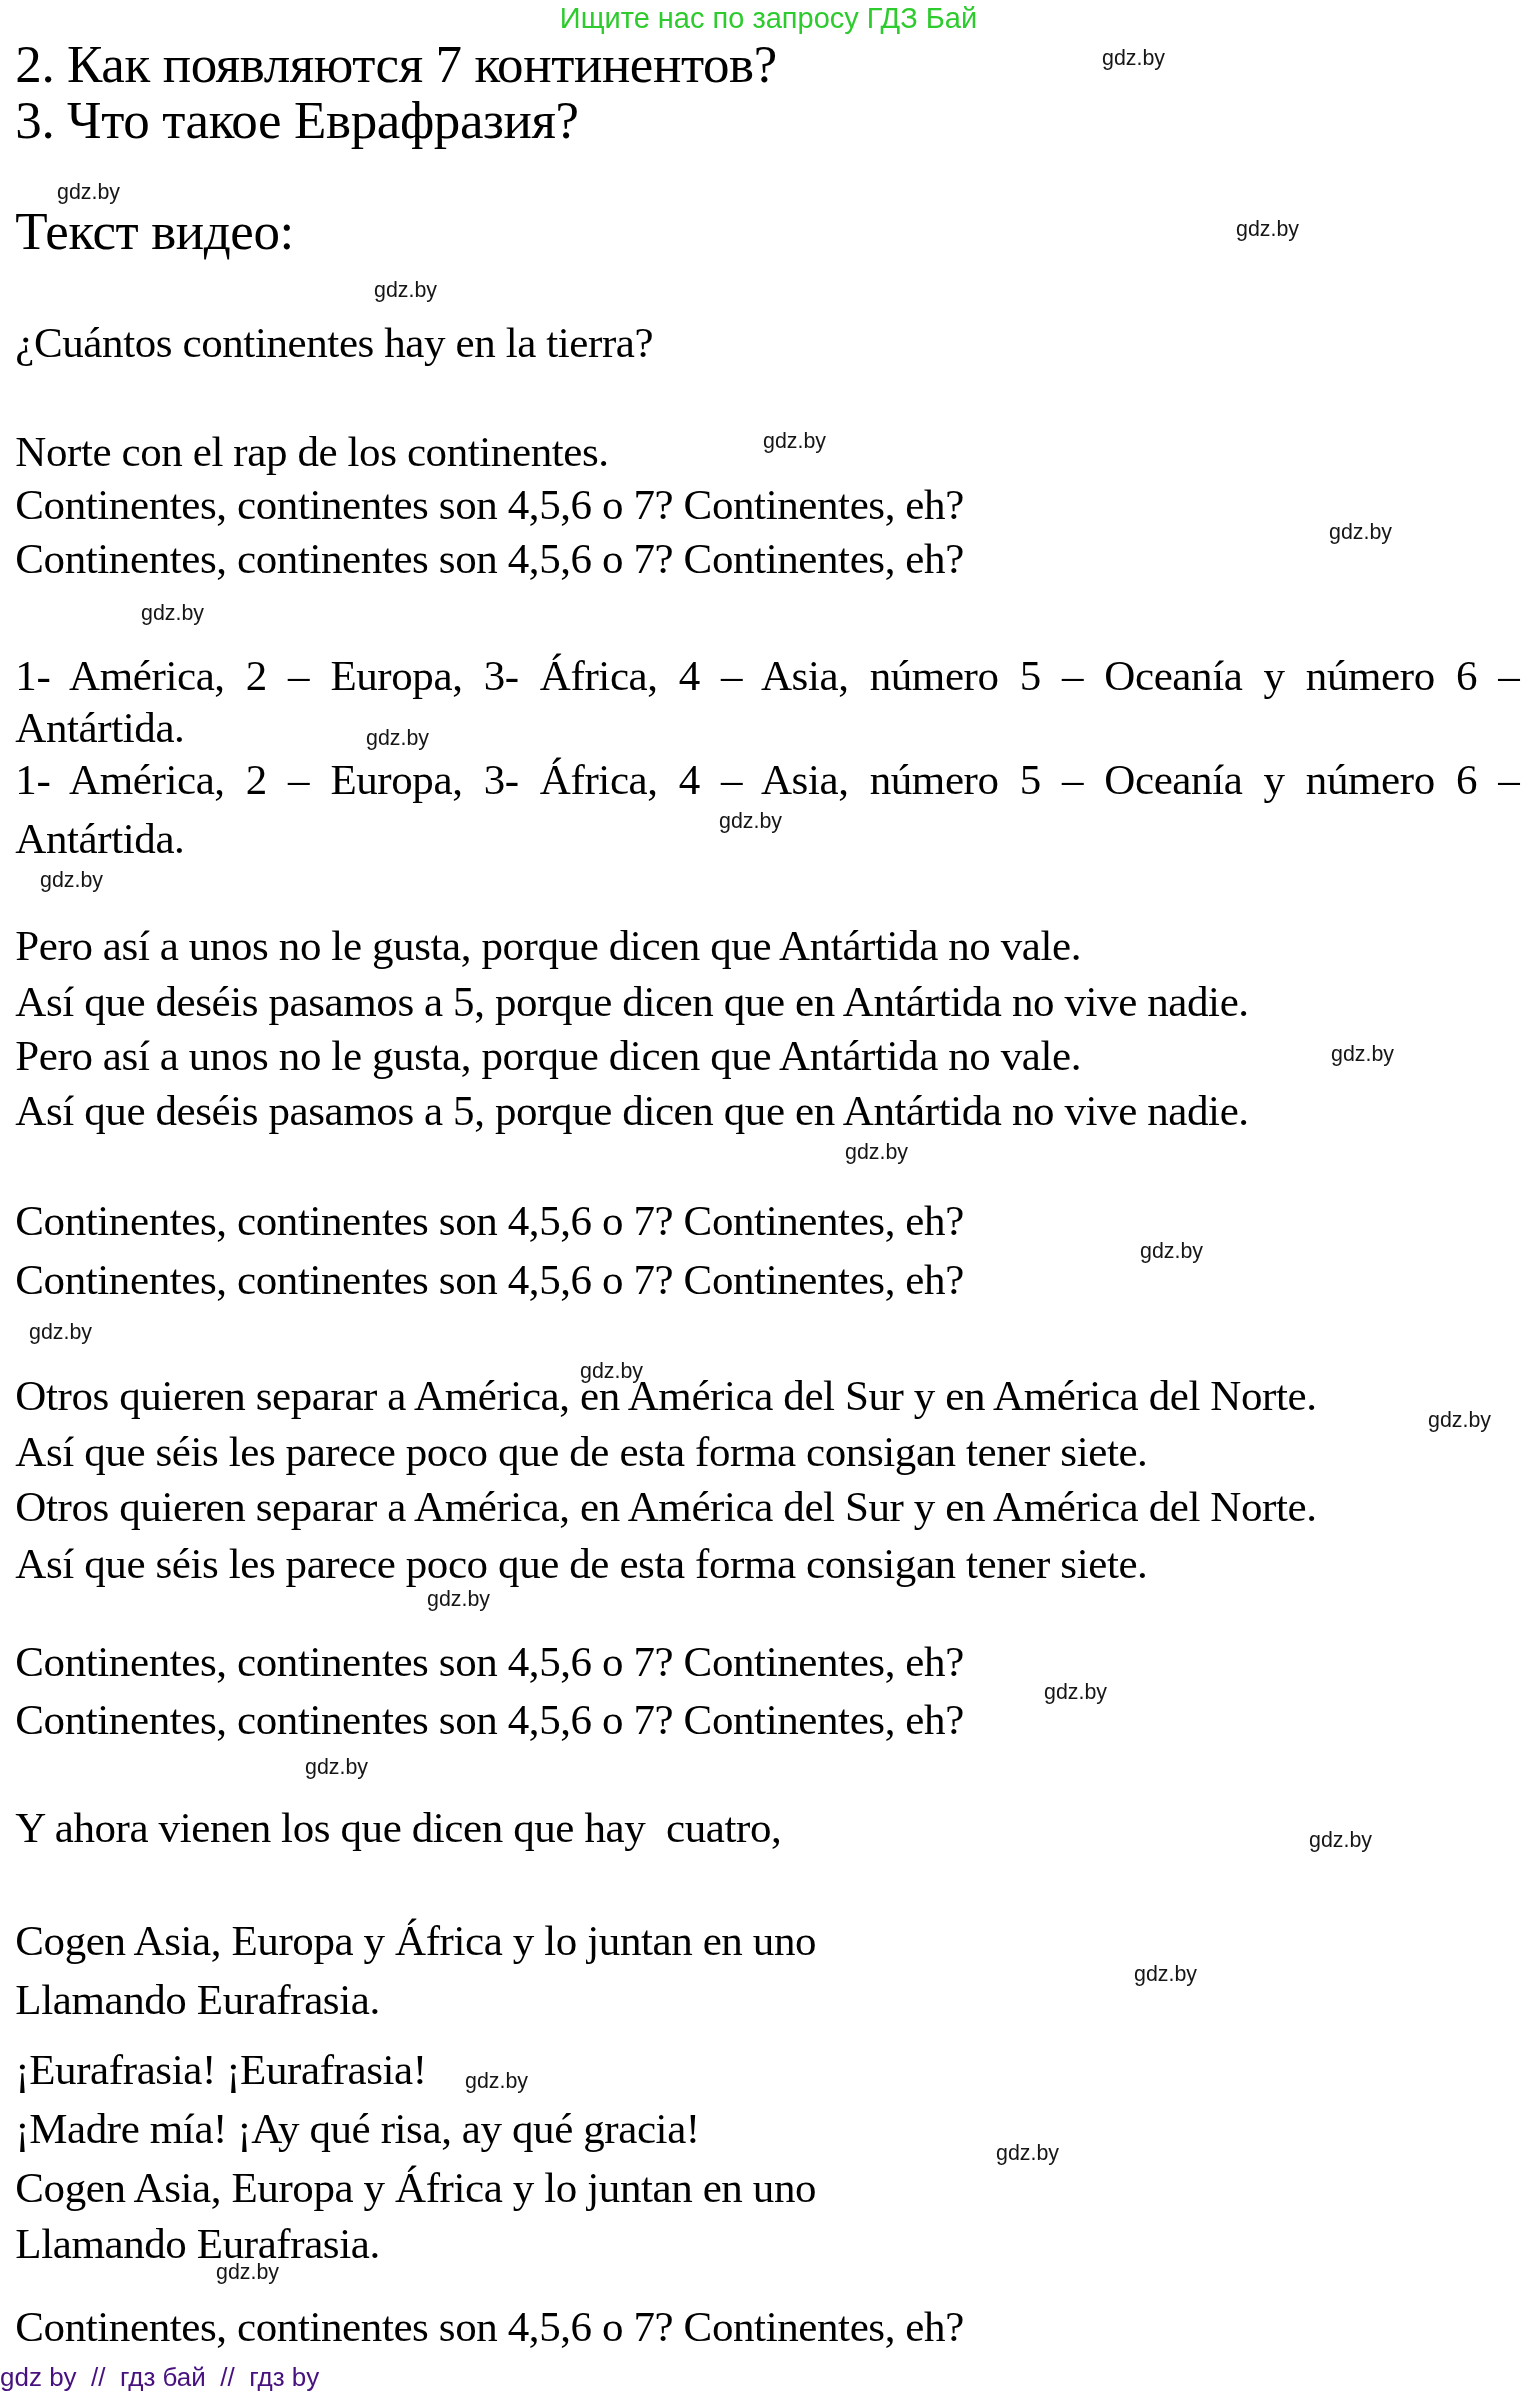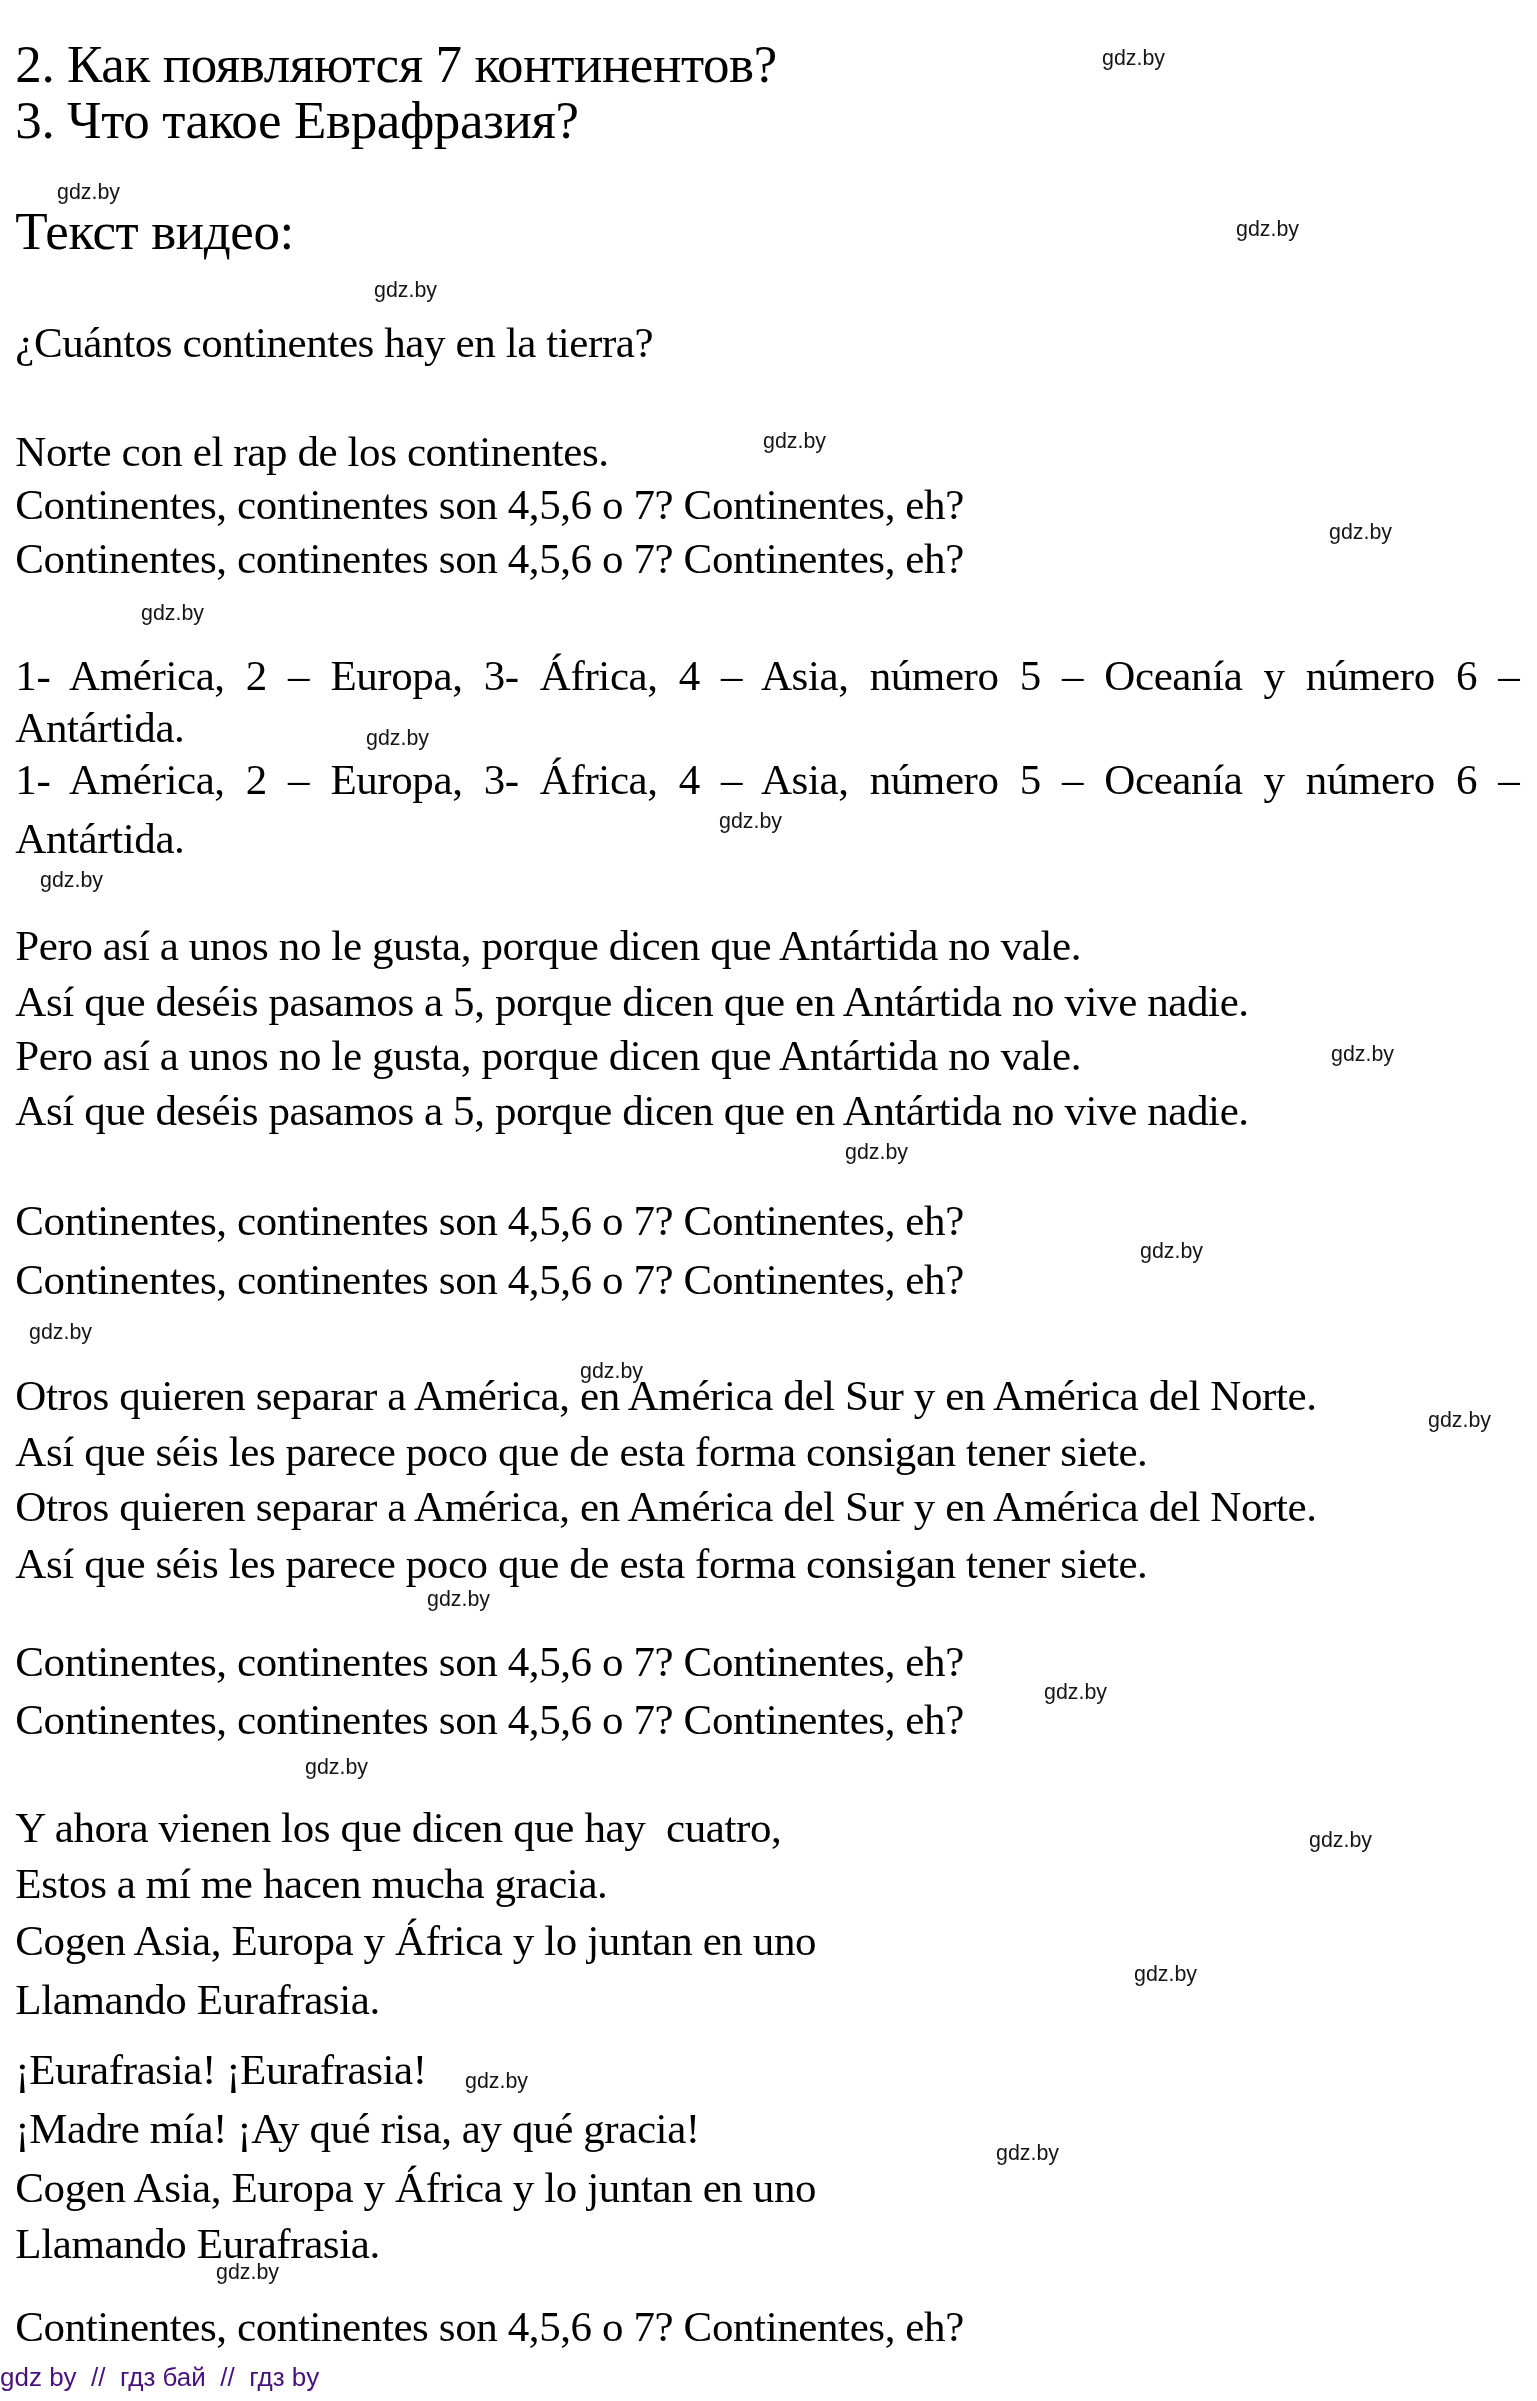--- a/index.html
+++ b/index.html
@@ -58,20 +58,21 @@
     font-size:26px;
     color:var(--footer-purple);
     white-space:pre;
   }
 </style>
 </head>
 <body>
 
 <div class="page">
 
+  <div class="promo">Ищите нас по запросу ГДЗ Бай</div>
 
   <div class="line ru" style="top:37px">2. Как появляются 7 континентов?</div>
   <div class="line ru" style="top:93px">3. Что такое Еврафразия?</div>
   <div class="line ru" style="top:204px">Текст видео:</div>
 
   <div class="line" style="top:320px">¿Cuántos continentes hay en la tierra?</div>
   <div class="line" style="top:429px">Norte con el rap de los continentes.</div>
   <div class="line" style="top:482px">Continentes, continentes son 4,5,6 o 7? Continentes, eh?</div>
   <div class="line" style="top:536px">Continentes, continentes son 4,5,6 o 7? Continentes, eh?</div>
 
@@ -90,21 +91,20 @@
 
   <div class="line" style="top:1373px">Otros quieren separar a América, en América del Sur y en América del Norte.</div>
   <div class="line" style="top:1429px">Así que séis les parece poco que de esta forma consigan tener siete.</div>
   <div class="line" style="top:1484px">Otros quieren separar a América, en América del Sur y en América del Norte.</div>
   <div class="line" style="top:1541px">Así que séis les parece poco que de esta forma consigan tener siete.</div>
 
   <div class="line" style="top:1639px">Continentes, continentes son 4,5,6 o 7? Continentes, eh?</div>
   <div class="line" style="top:1697px">Continentes, continentes son 4,5,6 o 7? Continentes, eh?</div>
 
   <div class="line" style="top:1805px">Y ahora vienen los que dicen que hay  cuatro,</div>
-  <div class="line" style="top:1861px">Estos a mí me hacen mucha gracia.</div>
   <div class="line" style="top:1918px">Cogen Asia, Europa y África y lo juntan en uno</div>
   <div class="line" style="top:1977px">Llamando Eurafrasia.</div>
 
   <div class="line" style="top:2106px">¡Madre mía! ¡Ay qué risa, ay qué gracia!</div>
   <div class="line" style="top:2047px">¡Eurafrasia! ¡Eurafrasia!</div>
   <div class="line" style="top:2165px">Cogen Asia, Europa y África y lo juntan en uno</div>
   <div class="line" style="top:2221px">Llamando Eurafrasia.</div>
 
   <div class="line" style="top:2304px">Continentes, continentes son 4,5,6 o 7? Continentes, eh?</div>
 

